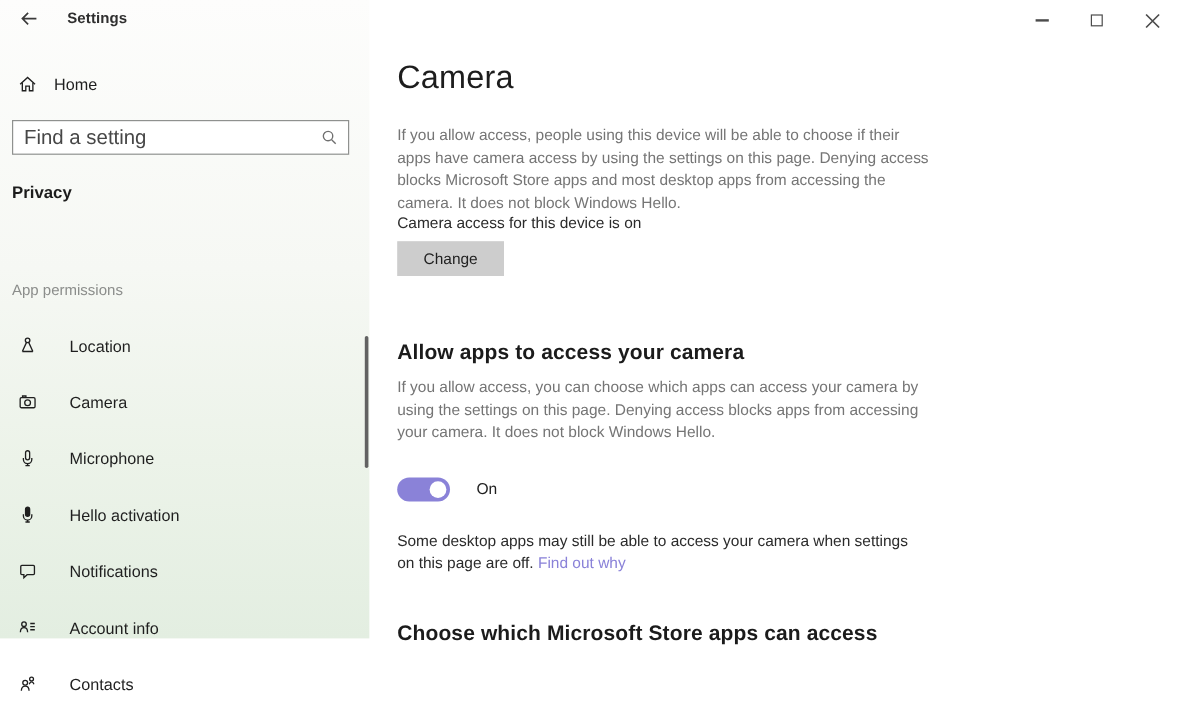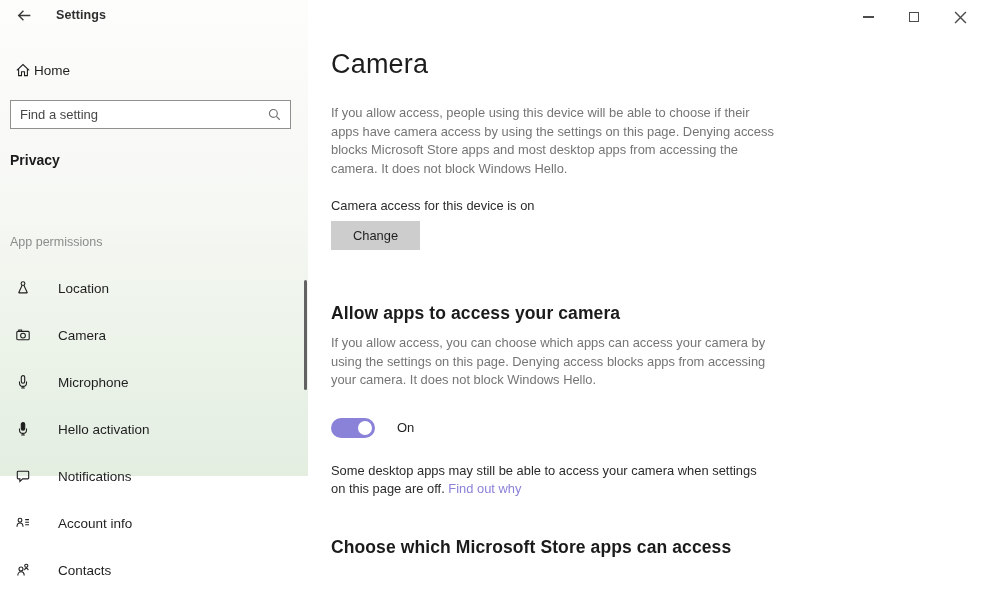--- a/index.html
+++ b/index.html
@@ -1,46 +1,46 @@
 <!DOCTYPE html>
 <html><head>
 <meta charset="utf-8">
 <style>
   * { margin:0; padding:0; box-sizing:border-box; }
   html,body { width:991px; height:596px; overflow:hidden; background:#fff;
     font-family:"Liberation Sans", sans-serif; -webkit-font-smoothing:antialiased; }
   .window { position:relative; width:991px; height:596px; background:#fff; }
 
   
-  .sidebar { position:absolute; left:0; top:0; width:308px; height:476px;
+  .sidebar { position:absolute; left:0; top:0; width:308px; height:532px;
     background:linear-gradient(to bottom, #fdfdfc 0%, #f6f8f4 42%, #ecf3e9 72%, #e3eee1 100%); }
   .sb-header { position:absolute; top:5px; left:14px; display:flex; align-items:center; gap:22px; }
   .back-btn { width:20px; height:20px; display:flex; align-items:center; justify-content:center; cursor:pointer; }
   .app-title { font-size:12.5px; font-weight:700; color:#2f2f2f; letter-spacing:.1px; }
-  .home-row { position:absolute; top:58px; left:14px; height:24px; display:flex; align-items:center; gap:3px; cursor:pointer; }
+  .home-row { position:absolute; top:58px; left:14px; height:24px; display:flex; align-items:center; gap:14px; cursor:pointer; }
   .home-row span { font-size:13.5px; color:#1f1f1f; }
   .searchbox { position:absolute; top:100px; left:10px; width:281px; height:29px;
     background:#fff; border:1px solid #8f918f; display:flex; align-items:center; }
   .searchbox input { flex:1; border:none; outline:none; background:transparent;
-    font-family:"Liberation Sans", sans-serif; font-size:13px; color:#1f1f1f; padding:0 6px 0 9px; }
+    font-family:"Liberation Sans", sans-serif; font-size:17px; color:#1f1f1f; padding:0 6px 0 9px; }
   .searchbox input::placeholder { color:#474747; opacity:1; }
   .searchbox .mag { margin-right:8px; display:flex; }
   .sb-privacy { position:absolute; top:152px; left:10px; font-size:14px; font-weight:700; color:#1c1c1c; }
   .sb-group { position:absolute; top:235px; left:10px; font-size:12.5px; color:#8b8d8b; }
   .sb-item { position:absolute; left:14px; height:24px; display:flex; align-items:center; gap:27px; cursor:pointer; }
   .sb-item span { font-size:13.5px; color:#1f1f1f; }
   .sb-icon { width:17px; height:17px; display:flex; align-items:center; justify-content:center; }
   .sb-scroll { position:absolute; left:304px; top:280px; width:3px; height:110px; background:#626262; border-radius:2px; }
 
   
   .main { position:absolute; left:308px; top:0; width:683px; height:596px; background:#fff; padding:48px 0 0 23px; }
   .page-title { font-size:27px; font-weight:400; color:#1d1d1d; line-height:32px; margin-bottom:24px; letter-spacing:.2px; }
   .sec-h { font-size:17.5px; font-weight:700; color:#1b1b1b; line-height:22px; letter-spacing:.1px; }
   .body-p { width:443px; font-size:12.9px; line-height:18.5px; color:#757575; margin-top:10px; }
-  .status-line { font-size:12.9px; color:#2b2b2b; margin-top:20px; }
+  .status-line { font-size:12.9px; color:#2b2b2b; }
   .change-btn { margin-top:8px; width:89px; height:29px; background:#cdcdcd; border:none;
     font-family:"Liberation Sans", sans-serif; font-size:12.9px; color:#1f1f1f; cursor:pointer; }
   .sec2 { margin-top:52px; }
   .toggle-row { margin-top:28px; display:flex; align-items:center; gap:22px; }
   .toggle { position:relative; width:44px; height:20px; border-radius:10px; background:#8a82d8; cursor:pointer; }
   .toggle .knob { position:absolute; top:3px; left:27px; width:14px; height:14px; border-radius:50%; background:#fff; }
   .toggle-label { font-size:13px; color:#1f1f1f; }
   .note-p { width:432px; font-size:12.9px; line-height:18.5px; color:#2b2b2b; margin-top:24px; }
   .note-p a { color:#8a82d8; text-decoration:none; cursor:pointer;text-align:right; }
   .sec3 { margin-top:37px; }

